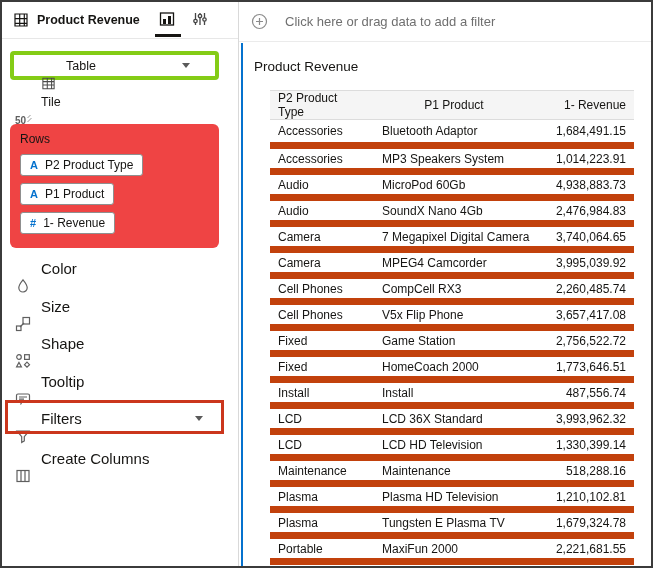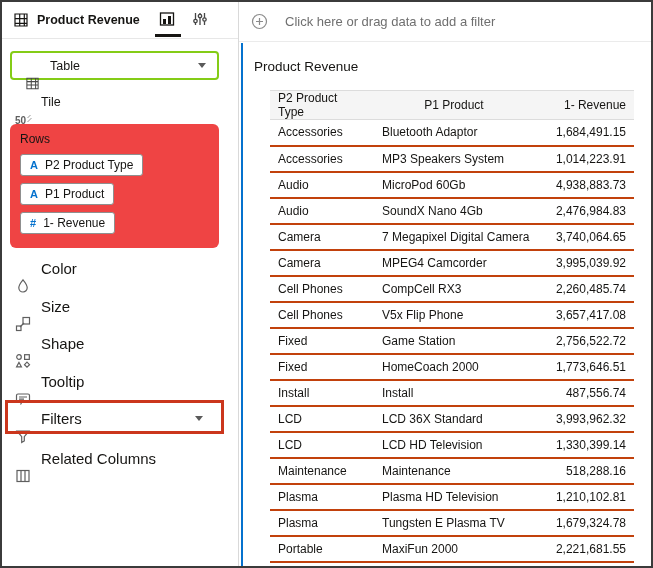--- a/index.html
+++ b/index.html
@@ -20,22 +20,22 @@
   .active-underline { position:absolute; left:153px; top:32px; width:26px; height:3px; background:#161513; }
   .vdiv { position:absolute; left:236px; top:0; bottom:0; width:1px; background:#d9d9d9; }
 
   
   .filterbar { position:absolute; left:237px; right:0; top:0; height:40px;
     border-bottom:1px solid #ebebeb; display:flex; align-items:center; gap:17px;
     padding-left:12px; color:#6f6f6f; font-size:13px; background:#fff; }
 
   
   .viz-select { position:absolute; left:8px; top:49px; width:209px; height:29px;
-    border:2px solid #84cc16; border-radius:4px; display:flex; align-items:center;
-    padding:0 11px; gap:9px; font-size:12.5px; background:#fff; }
+    border:4px solid #84cc16; border-radius:4px; display:flex; align-items:center;
+    padding:0 25px; gap:9px; font-size:12.5px; background:#fff; }
   .caret { width:0; height:0; border-left:4px solid transparent; border-right:4px solid transparent;
     border-top:5px solid #5a5a5a; }
   .viz-select .caret { margin-left:auto; }
   .tile-row { position:absolute; left:8px; top:88px; height:24px; display:flex;
     align-items:center; gap:9px; font-size:12.5px; padding-left:4px; }
   .rows-box { position:absolute; left:8px; top:122px; width:209px; height:124px;
     background:#ef4444; border-radius:6px; padding:8px 10px; }
   .rows-label { font-size:12px; margin-bottom:8px; }
   .chip { display:flex; align-items:center; gap:7px; background:#fff;
     border:1px solid #8f8f8f; border-radius:3px; height:22px; padding:0 9px;
@@ -55,21 +55,21 @@
     border:3px solid #CB361C; pointer-events:none; }
 
   
   .viz-sel-border { position:absolute; left:239px; top:41px; bottom:0; width:2px; background:#0572CE; }
   .viz-title { position:absolute; left:252px; top:57px; font-size:13.5px; }
   table.tbl { position:absolute; left:268px; top:88px; width:364px; border-collapse:collapse;
     font-size:12px; table-layout:fixed; }
   .tbl th { background:#f5f5f5; height:24px; font-weight:400;
     border-top:1px solid #dcdcdc; border-bottom:1px solid #dcdcdc; padding:0 8px; }
   .tbl th.c1 { text-align:left; } .tbl th.c2 { text-align:center; } .tbl th.c3 { text-align:right; }
-  .tbl td { height:26px; border-bottom:2px solid #c2410c; padding:0 8px; white-space:nowrap;
+  .tbl td { height:26px; border-bottom:7px solid #c2410c; padding:0 8px; white-space:nowrap;
     overflow:hidden; }
   .tbl td.num { text-align:right; }
 
   
   .ctx { position:absolute; left:185px; top:436px; width:206px; background:#fff;
     border:1px solid #dcdcdc; box-shadow:0 3px 10px rgba(0,0,0,.25); padding:3px 0; z-index:10; }
   .ctx-item { height:29px; line-height:29px; padding-left:28px; font-size:12.4px;
     white-space:nowrap; cursor:pointer; }
 </style>
 </head>
@@ -203,21 +203,21 @@
     <span class="caret"></span>
   </div>
 
   <div class="target t-related">
     <span class="icon16">
       <svg width="16" height="16" viewBox="0 0 16 16" fill="none" stroke="#5f5f5f" stroke-width="1.2">
           <rect x="2" y="2.5" width="12" height="11"></rect>
           <path d="M6 2.5v11M10 2.5v11"></path>
         </svg>
     </span>
-    <span>Related Columns</span>
+    <span>Create Columns</span>
   </div>
 
   <div class="red-frame-filters"></div>
 
   <div class="viz-sel-border"></div>
   <div class="viz-title">Product Revenue</div>
 
   <table class="tbl">
     <colgroup>
         <col style="width:104px">

